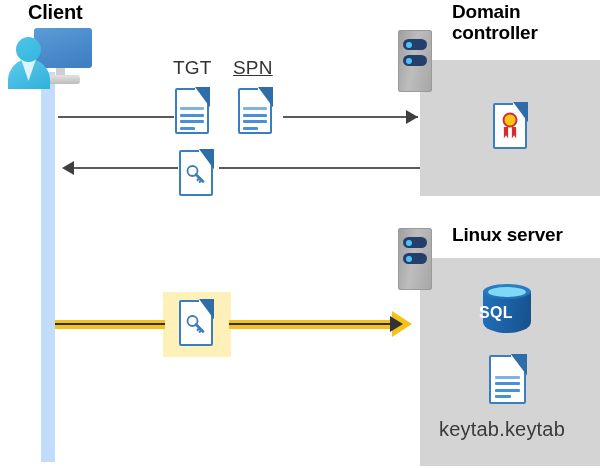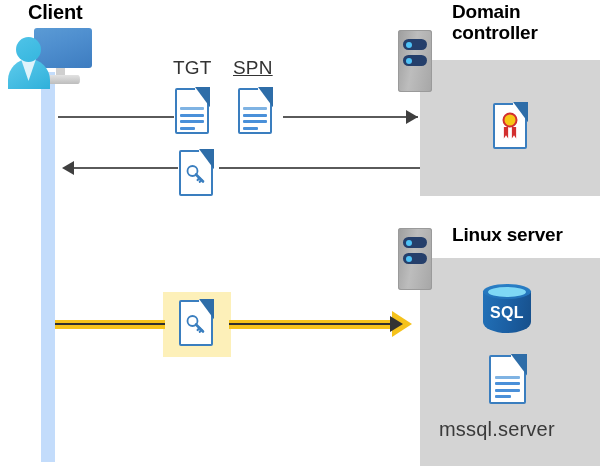--- a/index.html
+++ b/index.html
@@ -152,21 +152,21 @@
   }
   .cyl-top{
     position:absolute;left:4px;top:2px;width:48px;height:15px;border-radius:50%;
     background:linear-gradient(180deg,#2a7fc6 0%,#2272b9 100%);
   }
   .cyl-top-inner{
     position:absolute;left:9px;top:4.5px;width:38px;height:10px;border-radius:50%;
     background:#7fd8f5;
   }
   .cyl-text{
-    position:absolute;left:0;top:22px;width:56px;text-align:center;
+    position:absolute;left:0;top:22px;width:56px;text-align:left;
     color:#ffffff;font-size:16px;font-weight:bold;letter-spacing:0.3px;
   }
 
   
   .aline{position:absolute;background:#5a5a5a;height:2px;}
   .ahead{position:absolute;width:0;height:0;}
   .ahead.right{border-top:7px solid transparent;border-bottom:7px solid transparent;border-left:12px solid #3f3f3f;}
   .ahead.left{border-top:7px solid transparent;border-bottom:7px solid transparent;border-right:12px solid #3f3f3f;}
 
   
@@ -321,15 +321,15 @@
     <div class="fold-under"></div>
     <div class="fold"></div>
     <div class="lines">
       <i class="thin"></i>
         <i></i>
         <i></i>
         <i class="short"></i>
     </div>
   </div>
 
-  <div class="icon-label" id="lbl-keytab">mssql.server</div>
+  <div class="icon-label" id="lbl-keytab">keytab.keytab</div>
 
 </div>
 
 </body></html>

